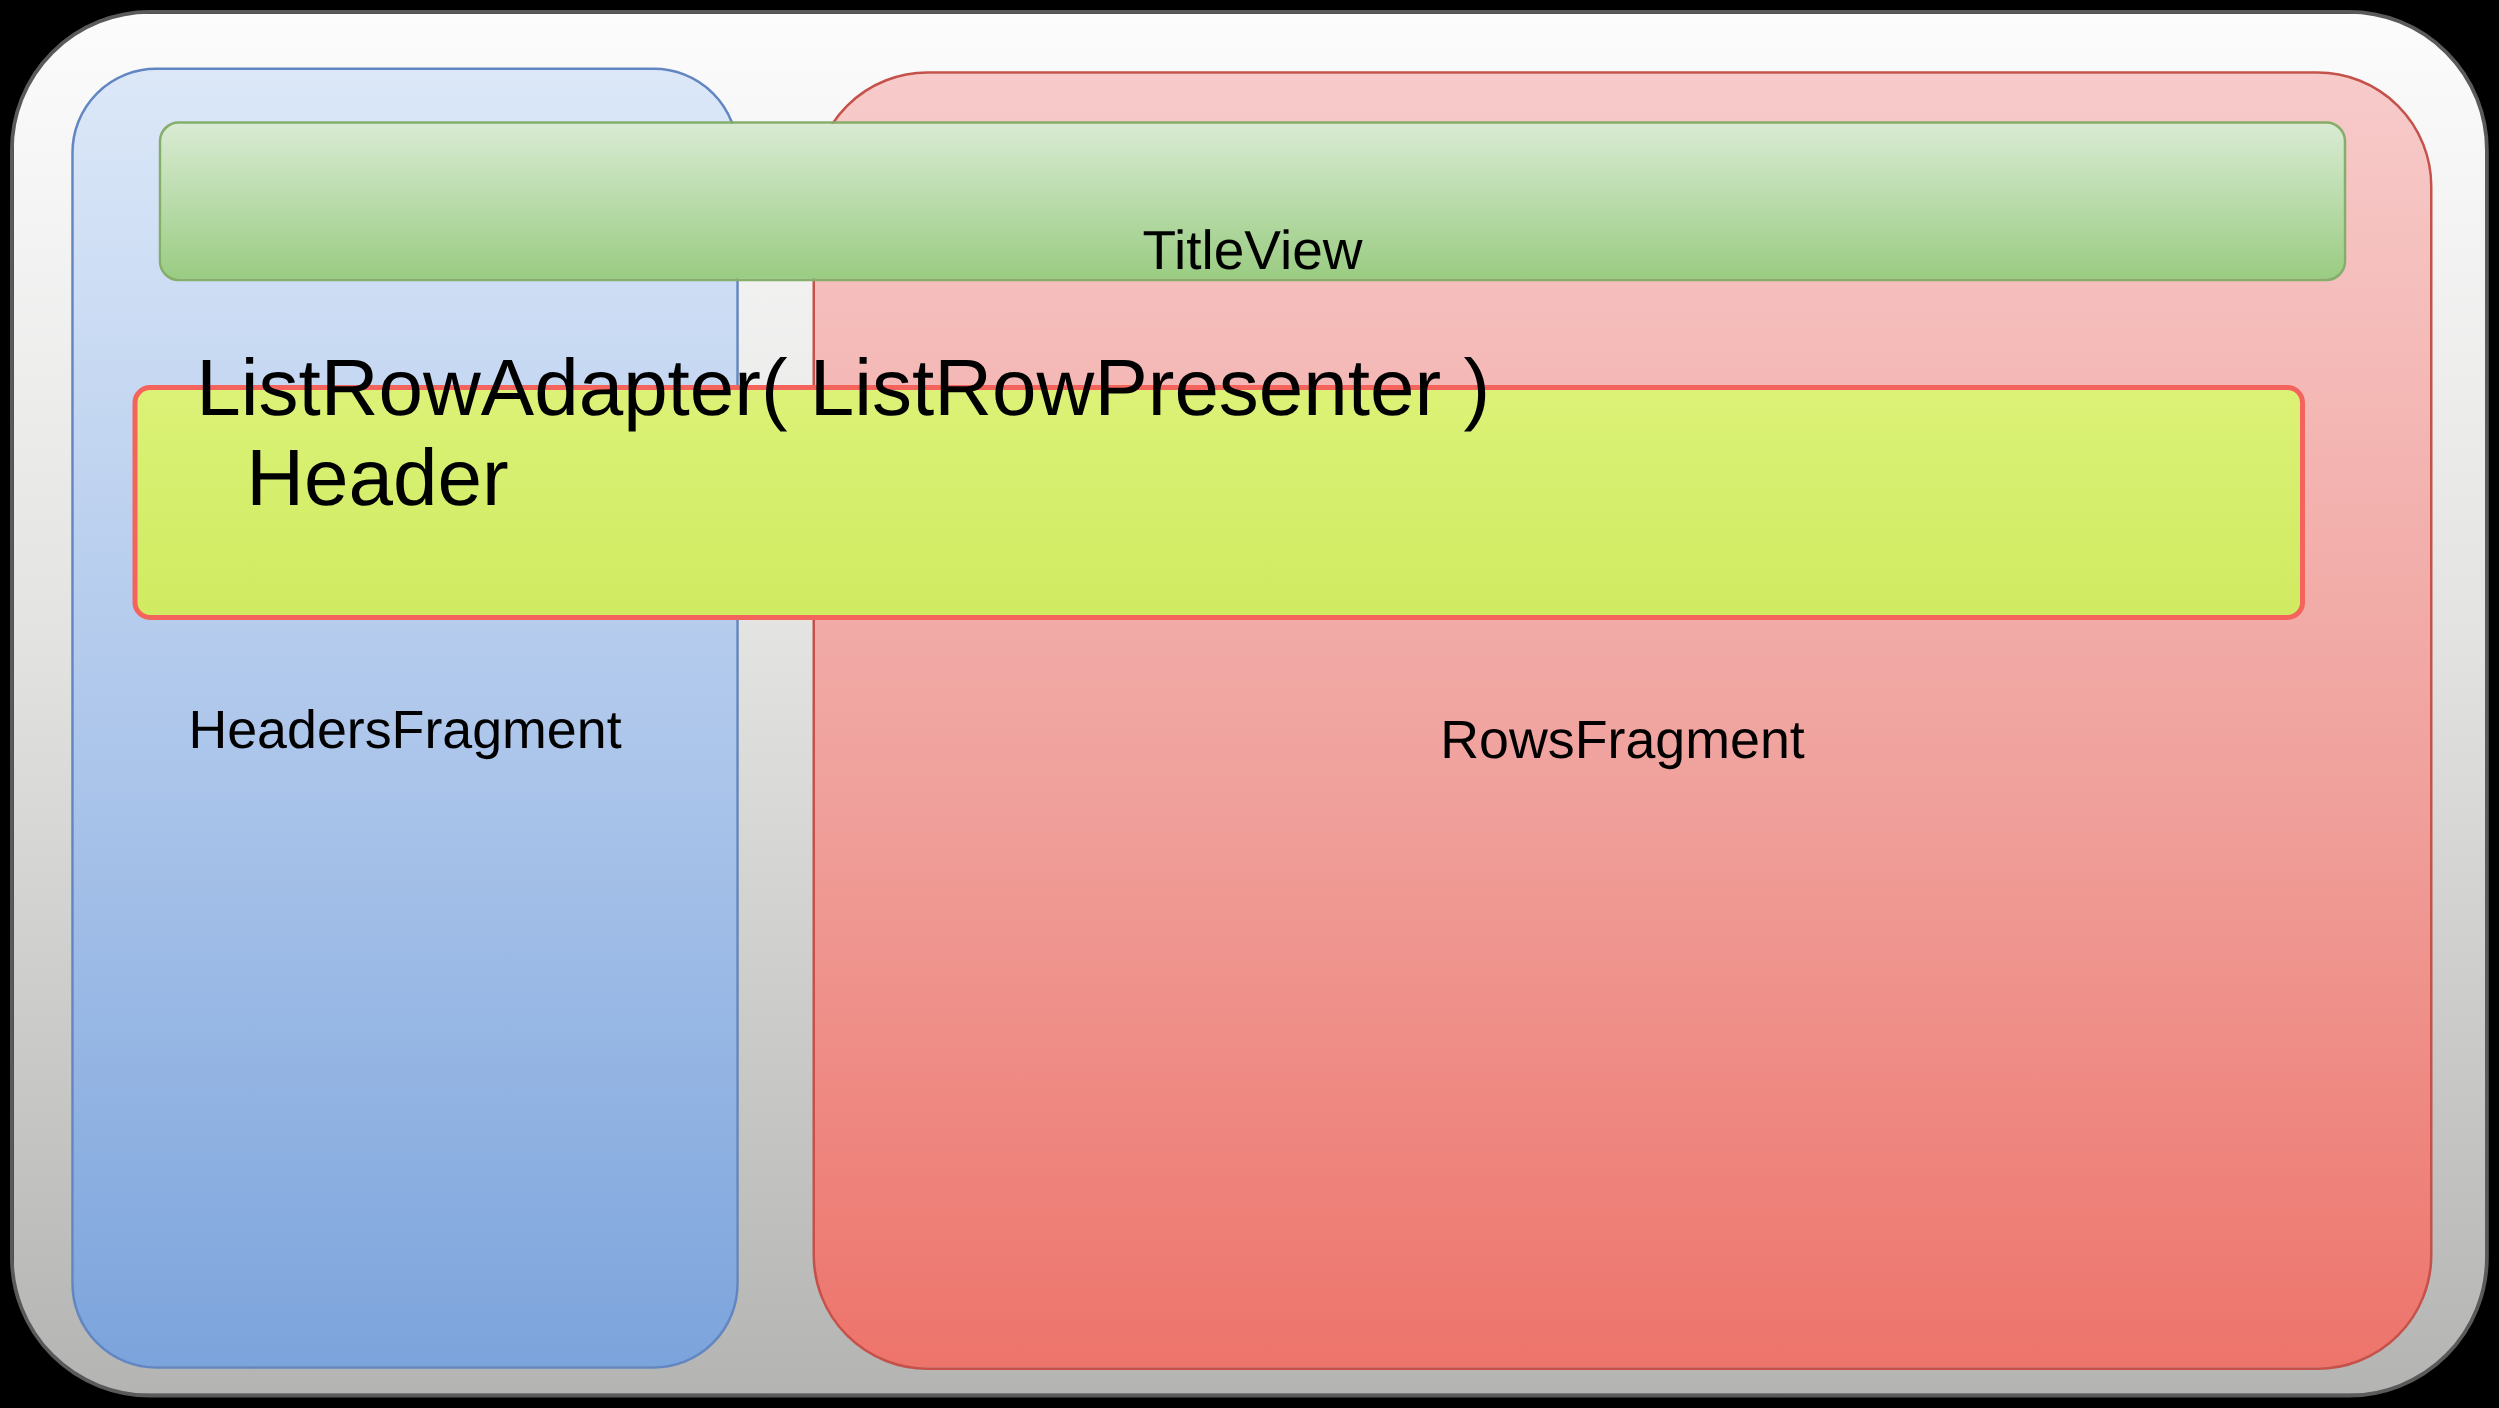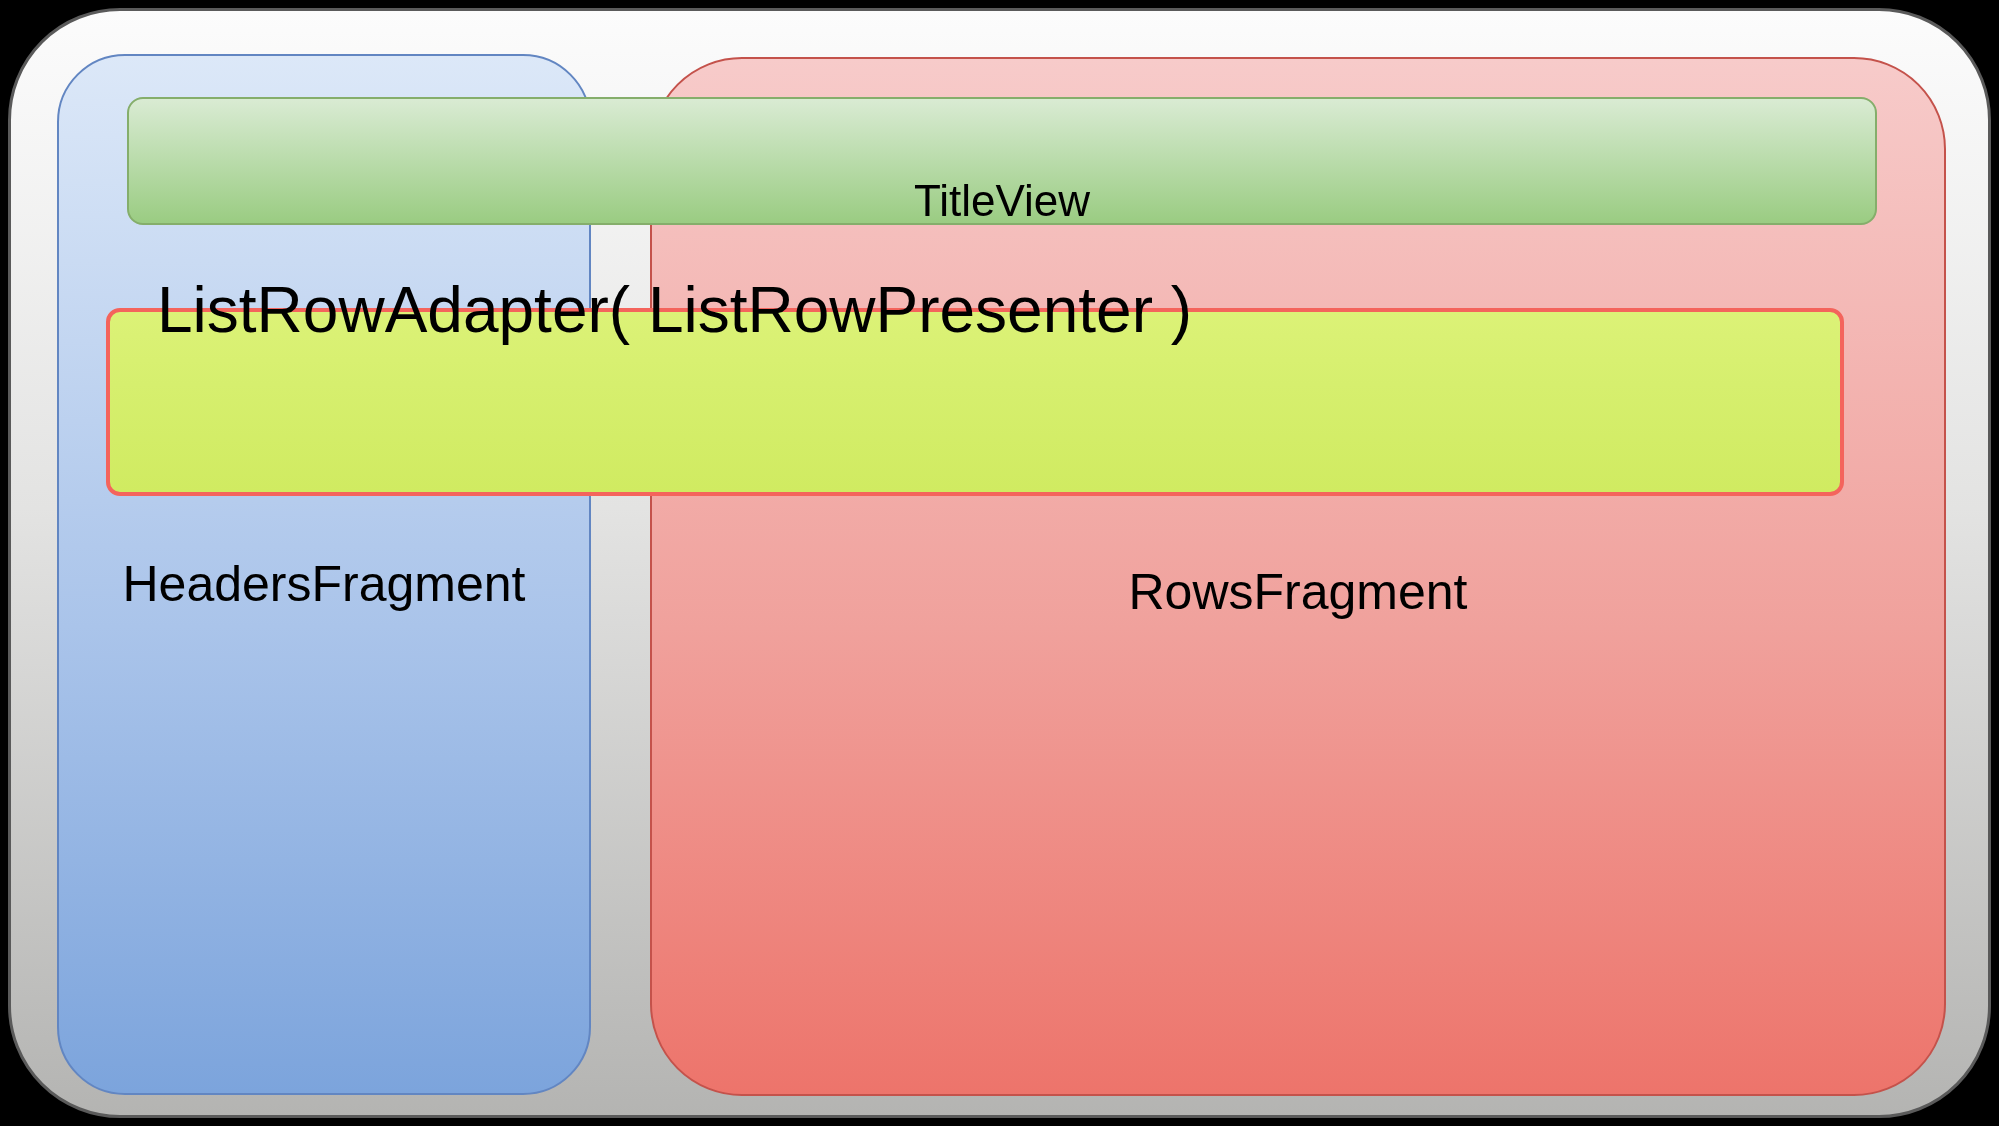--- a/index.html
+++ b/index.html
@@ -94,21 +94,21 @@
     font-size: 64px;
     line-height: 76px;
     white-space: nowrap;
     z-index: 5;
   }
   
   .frag-label {
     position: absolute;
     width: 100%;
     text-align: center;
-    font-size: 50px;
+    font-size: 43px;
     line-height: 50px;
   }
   .headers-box .frag-label { top: 503px; }
   .rows-box .frag-label { top: 508px; }
 
   .z1 { z-index: 1; }
   .z2 { z-index: 2; }
 </style>
 </head>
 <body>
@@ -122,18 +122,19 @@
 
     <div class="rows-box z1">
       <div class="frag-label">RowsFragment</div>
     </div>
 
     <div class="title-bar z2">
       <span class="label">TitleView</span>
     </div>
 
     <div class="row-bar z2">
+      <span class="header-cell">Header</span>
     </div>
 
     <div class="adapter-caption">ListRowAdapter( ListRowPresenter )</div>
 
   </div>
 </div>
 
 </body></html>

